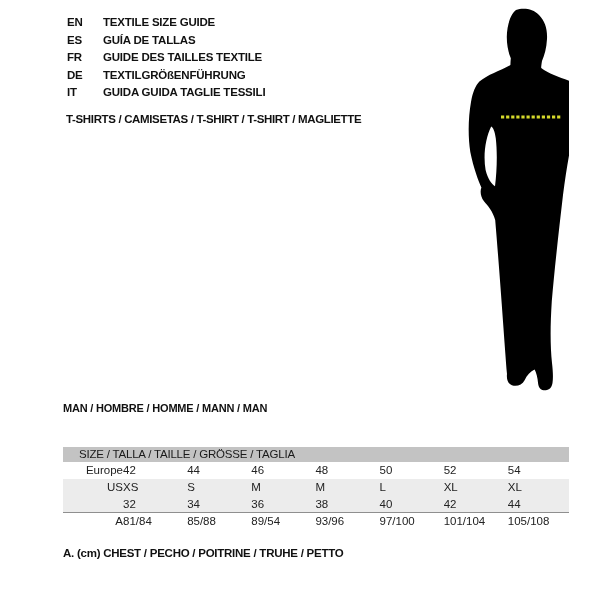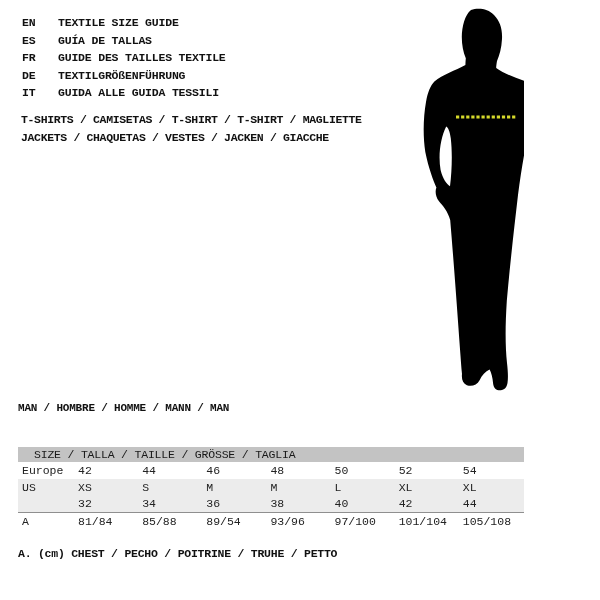--- a/index.html
+++ b/index.html
@@ -1,18 +1,18 @@
 <!DOCTYPE html>
 <html><head>
 <meta charset="utf-8">
 <style>
   html,body{margin:0;padding:0;background:#fff;}
   #canvas{
     position:relative;width:524px;height:600px;background:#ffffff;
-    font-family:Liberation Mono, monospace;color:#111;overflow:hidden;
+    font-family:Liberation Sans, sans-serif;color:#111;overflow:hidden;margin-left:45px;
   }
   
   .lang-block{position:absolute;left:22px;top:14px;}
   .lang-row{display:flex;line-height:17.5px;font-size:11.5px;font-weight:bold;letter-spacing:-0.2px;}
   .lang-code{width:36px;flex:0 0 36px;}
   .lang-label{white-space:nowrap;}
   
   .categories{position:absolute;left:21px;top:111px;font-size:11.5px;font-weight:bold;
     line-height:17.5px;letter-spacing:-0.35px;white-space:nowrap;}
   
@@ -22,21 +22,21 @@
   .section-title{position:absolute;left:18px;top:402px;font-size:11px;font-weight:bold;
     letter-spacing:-0.2px;white-space:nowrap;}
   
   .size-table{position:absolute;left:18px;top:447px;width:573px;font-size:11.5px;}
   .t-header{height:15px;line-height:15px;background:#c3c3c3;padding-left:16px;color:#1a1a1a;
     letter-spacing:-0.2px;white-space:nowrap;}
   .t-row{display:flex;height:17px;line-height:17px;color:#222;}
   .t-row.stripe{background:#ececec;}
   .t-row.short{height:16px;line-height:16px;}
   .t-row.divided{border-top:1px solid #8f8f8f;}
-  .t-label{flex:0 0 60px;width:60px;padding-left:4px;box-sizing:border-box;text-align:left;}
+  .t-label{flex:0 0 60px;width:60px;padding-left:4px;box-sizing:border-box;text-align:right;}
   .t-cell{flex:1 1 0;text-align:left;}
   
   .footnote{position:absolute;left:18px;top:547px;font-size:11.5px;font-weight:bold;
     letter-spacing:-0.25px;white-space:nowrap;}
 </style>
 </head>
 <body>
 
 <div id="canvas">
 
@@ -52,27 +52,26 @@
     <div class="lang-row">
       <span class="lang-code">FR</span>
       <span class="lang-label">GUIDE DES TAILLES TEXTILE</span>
     </div>
     <div class="lang-row">
       <span class="lang-code">DE</span>
       <span class="lang-label">TEXTILGRÖßENFÜHRUNG</span>
     </div>
     <div class="lang-row">
       <span class="lang-code">IT</span>
-      <span class="lang-label">GUIDA ALLE GUIDA TESSILI</span>
+      <span class="lang-label">GUIDA GUIDA TAGLIE TESSILI</span>
     </div>
   </div>
 
   <div class="categories">
     <div>T-SHIRTS / CAMISETAS / T-SHIRT / T-SHIRT / MAGLIETTE</div>
-    <div>JACKETS / CHAQUETAS / VESTES / JACKEN / GIACCHE</div>
   </div>
 
   <svg class="fig-svg" viewBox="0 0 600 600" aria-hidden="true">
     <path fill="#000000" fill-rule="evenodd" d="
       M 471 10
       C 478 7.5 488 8.5 494 15
       C 500 21 502.5 29 502 39
       C 501.5 48 499.5 55 497 61
       C 496.5 64 496.2 66 496.2 68
       C 504 74 516 77.5 527 82

